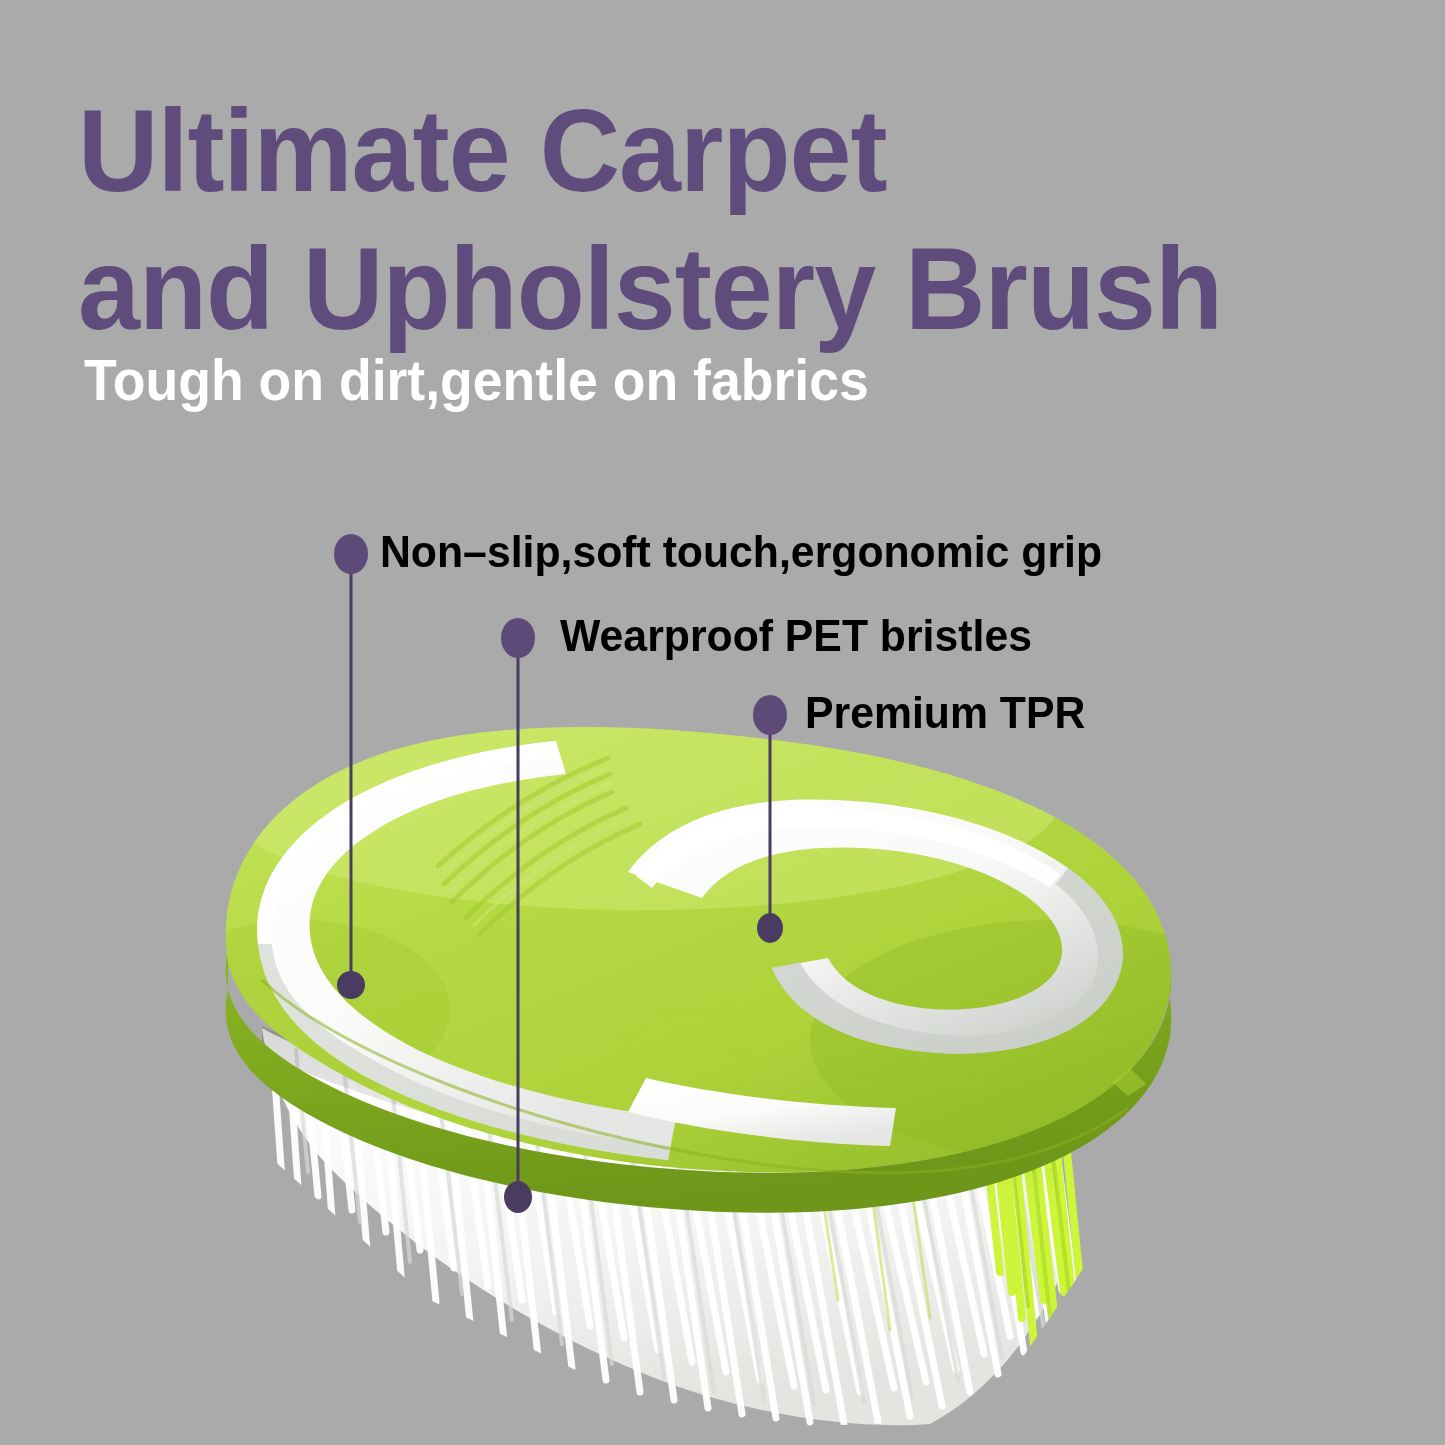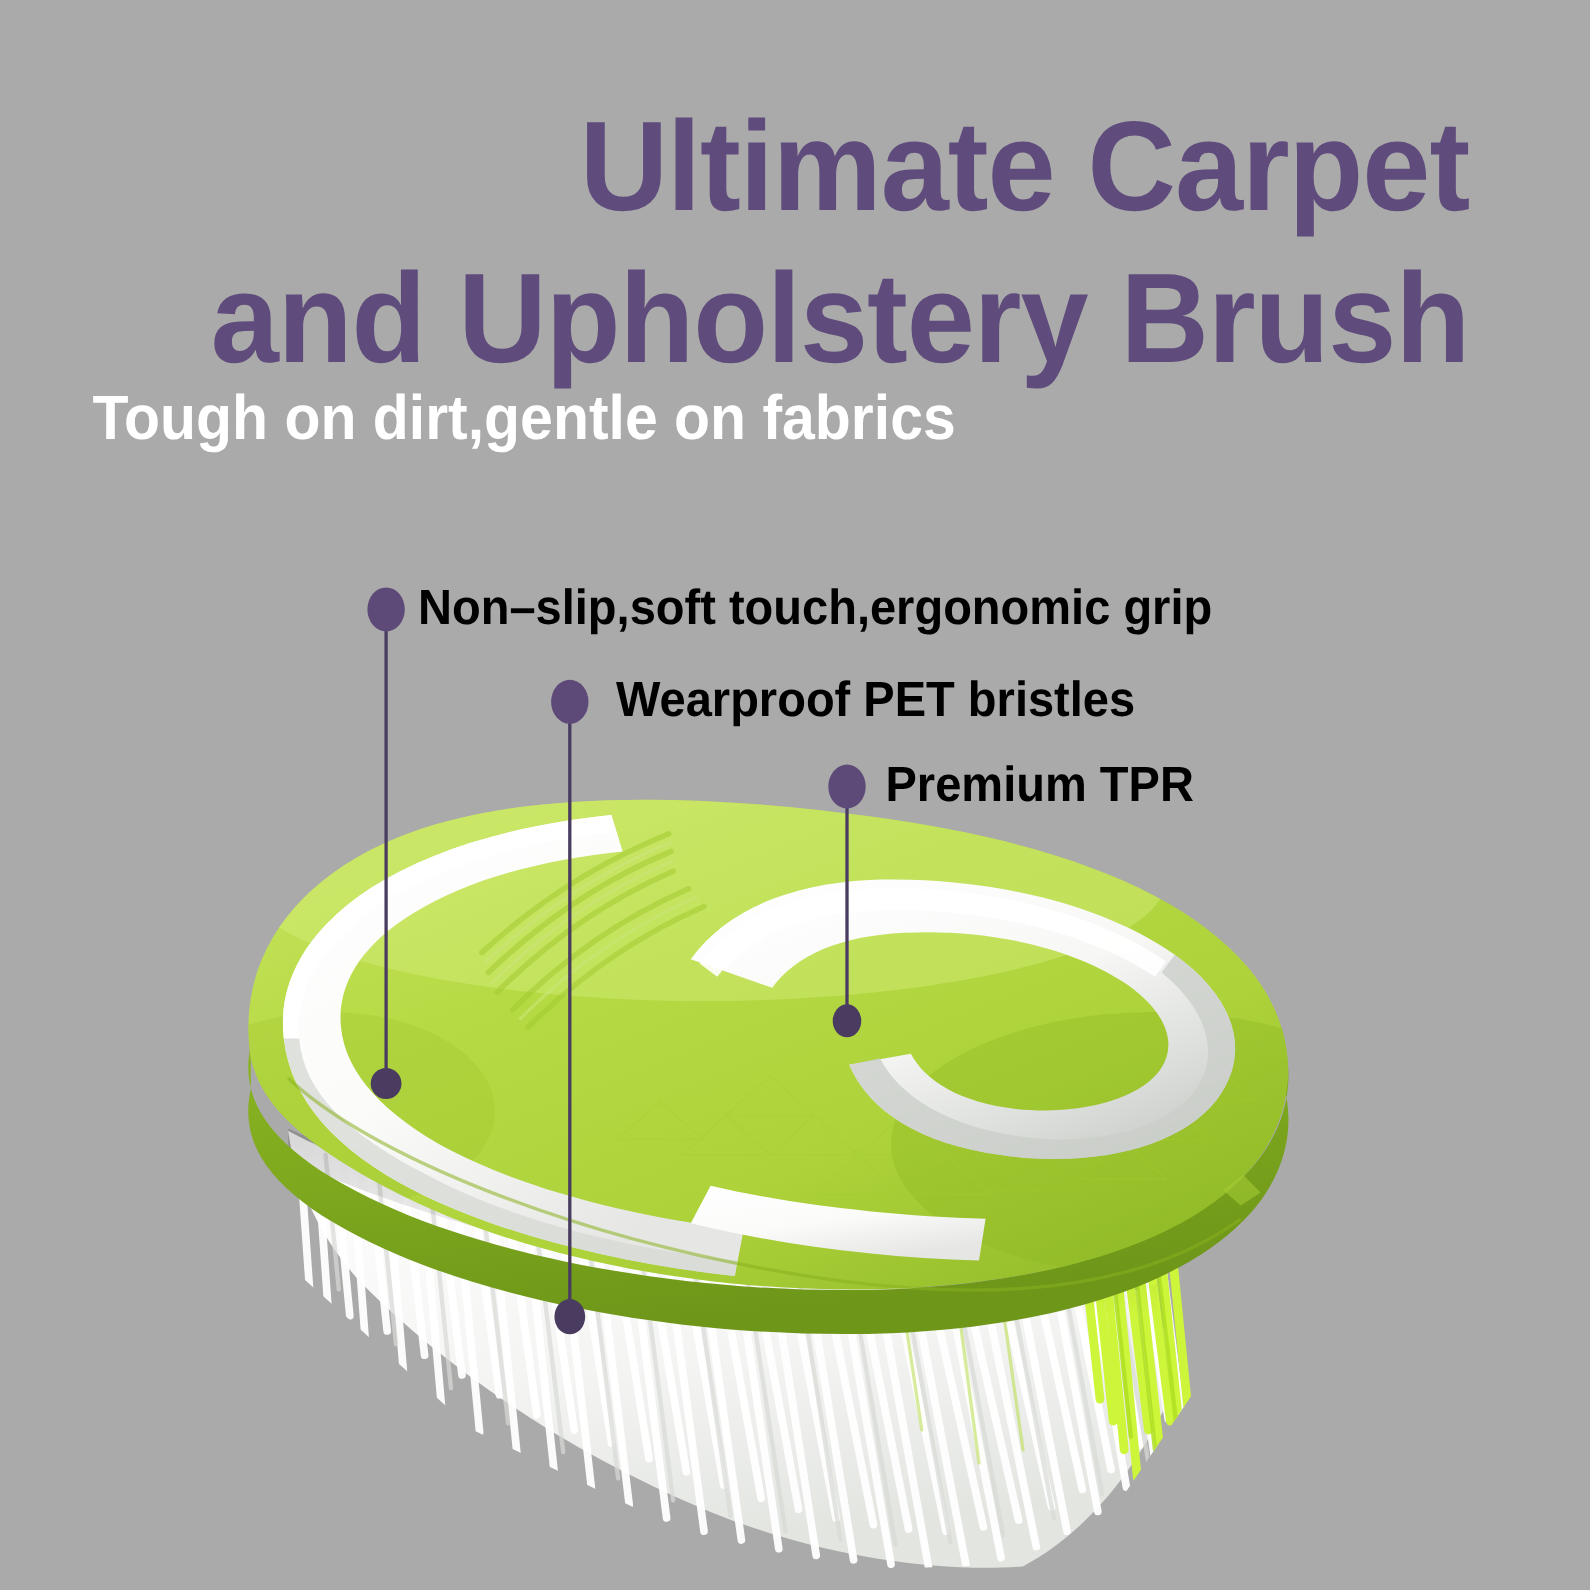--- a/index.html
+++ b/index.html
@@ -7,21 +7,20 @@
     padding: 0;
     background: #aaaaaa;
   }
   #page {
     position: relative;
     width: 1445px;
     height: 1445px;
     background: #aaaaaa;
     overflow: hidden;
     font-family: "Liberation Sans", sans-serif;
-    text-align: right;
   }
 
   
   .headline {
     position: absolute;
     left: 78px;
     top: 82px;
     width: 1310px;
   }
   .headline-line {

